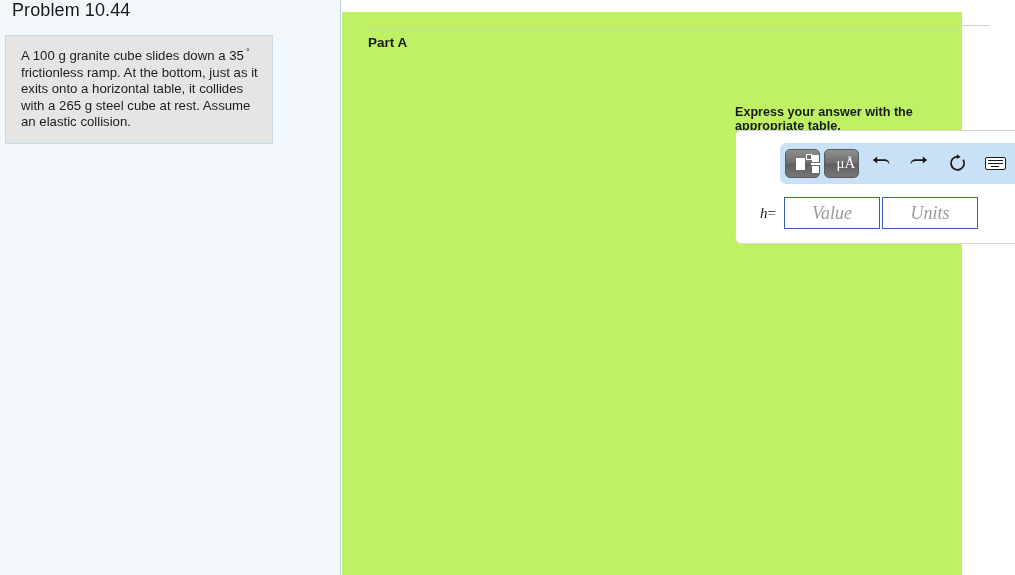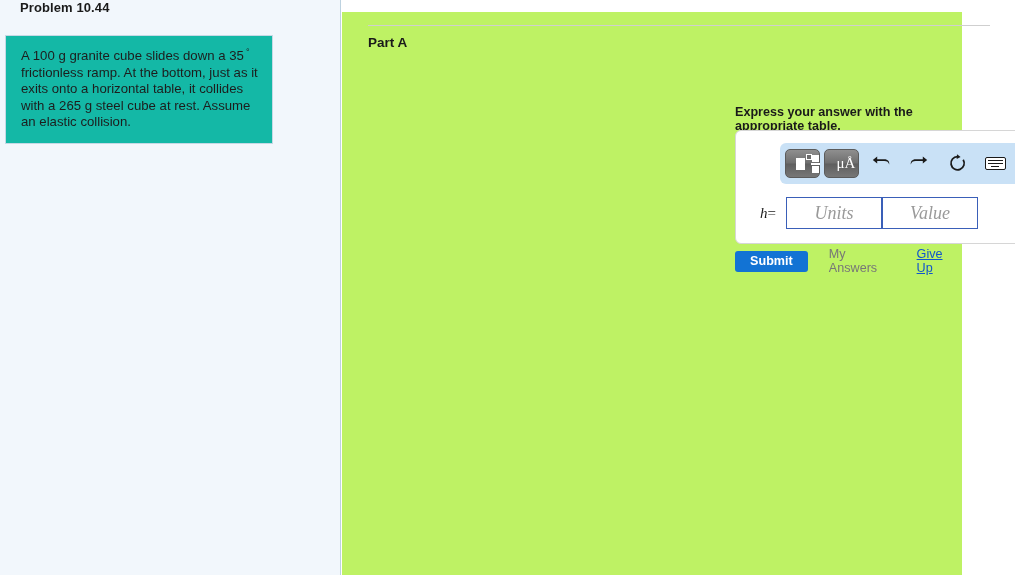--- a/index.html
+++ b/index.html
@@ -27,34 +27,34 @@
     left: 0;
     top: 0;
     width: 341px;
     height: 575px;
     background: #f2f7fc;
     border-right: 1px solid #bdd2e0;
     box-sizing: border-box;
   }
   #problem-title {
     position: absolute;
-    left: 20px;
+    left: 12px;
     top: 0px;
-    font-size: 13px;
-    font-weight: 700;
+    font-size: 18px;
+    font-weight: 400;
     color: #1a1a1a;
     letter-spacing: 0.1px;
   }
   #problem-box {
     position: absolute;
     left: 5px;
     top: 35px;
     width: 268px;
     box-sizing: border-box;
-    background: #14b8a6;
+    background: #e5e5e5;
     border: 1px solid #c6d9e5;
     padding: 12px 14px 12px 15px;
   }
   #problem-statement {
     font-size: 13.2px;
     line-height: 16.6px;
     color: #1d1d1d;
   }
   .deg {
     font-size: 9px;
@@ -381,26 +381,21 @@
             <span class="kbd-row"></span>
             <span class="kbd-row"></span>
             <span class="kbd-row short"></span>
           </span>
         </div>
 
       </div>
 
       <div id="answer-row">
         <span id="var-label"><span>h</span><span class="eq">=</span></span>
+        <input class="ans-input" id="value-input" type="text" placeholder="Value" style="">
         <input class="ans-input" id="units-input" type="text" placeholder="Units" style="">
-        <input class="ans-input" id="value-input" type="text" placeholder="Value" style="">
       </div>
 
     </div>
 
-    <div id="action-row">
-      <button id="submit-button">Submit</button>
-      <span id="my-answers">My Answers</span>
-      <span id="give-up">Give Up</span>
-    </div>
 
   </div>
 </div>
 
 </body></html>

